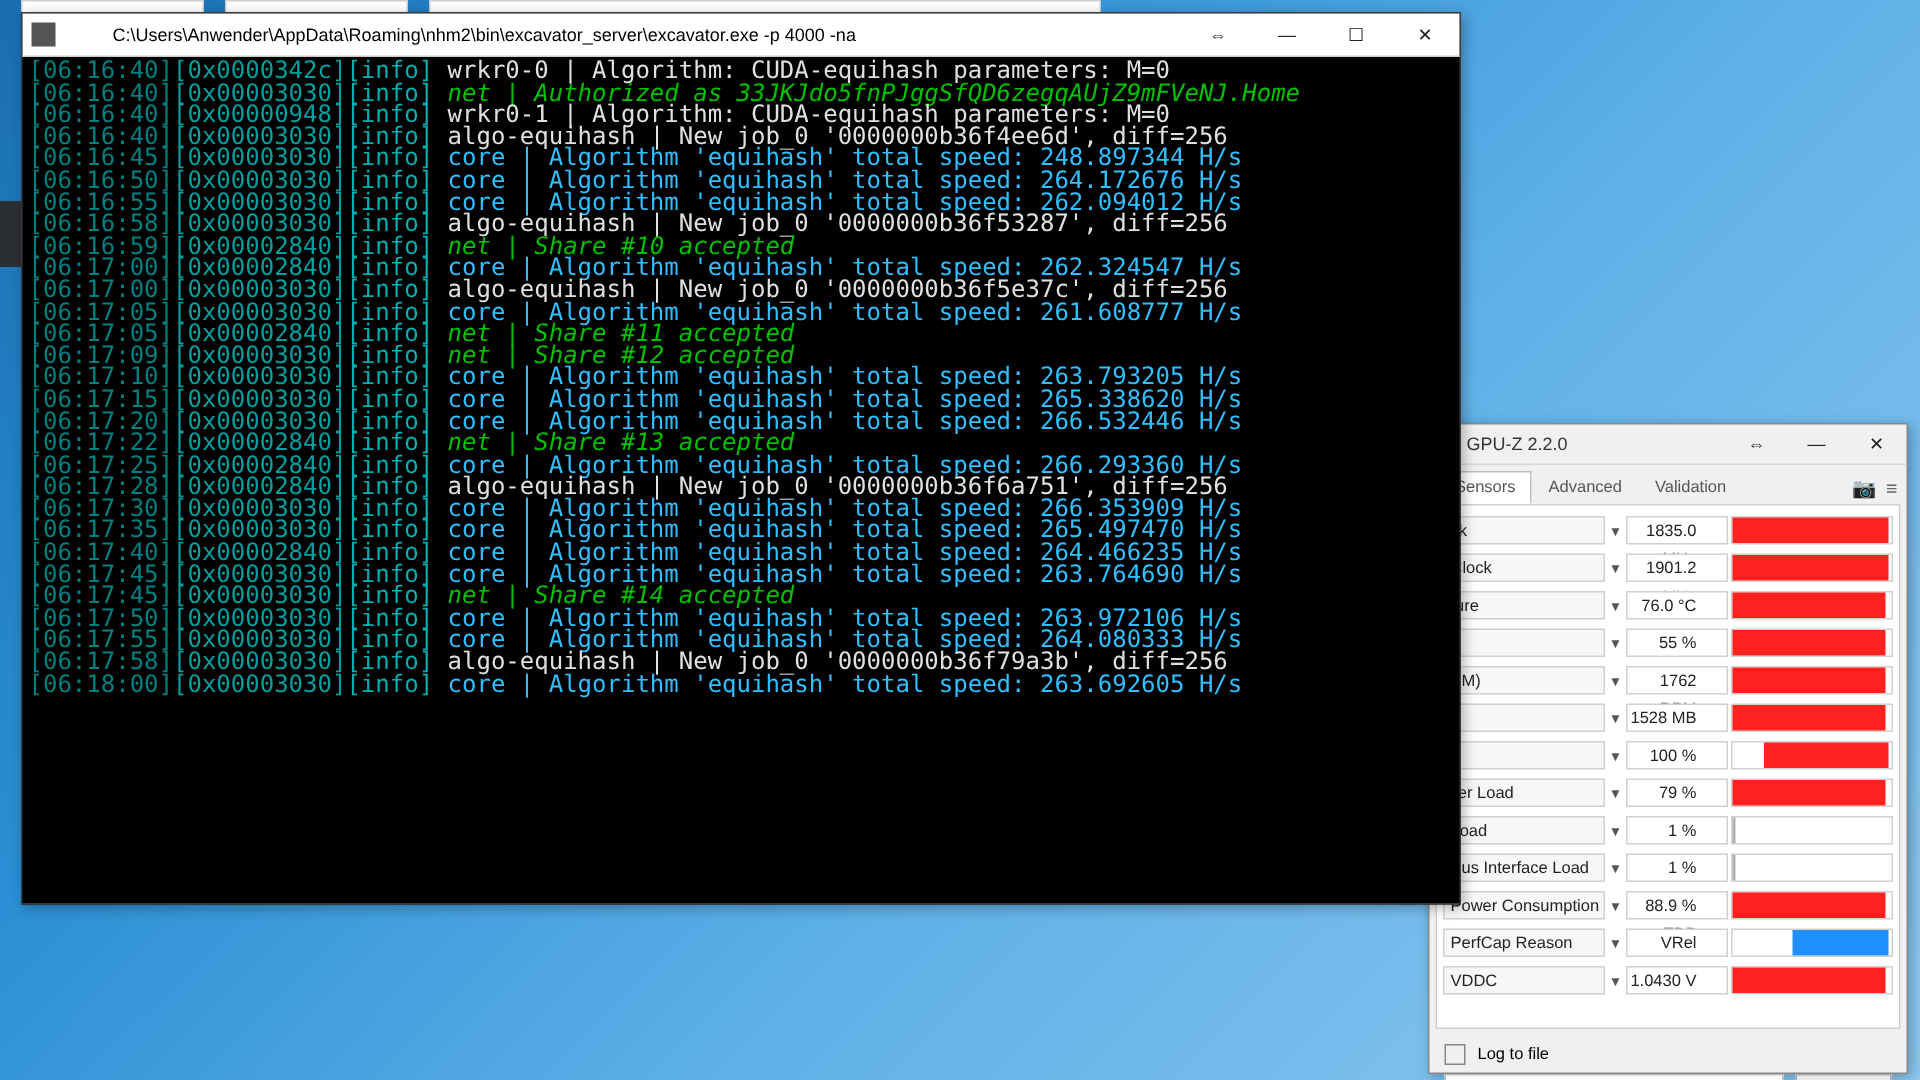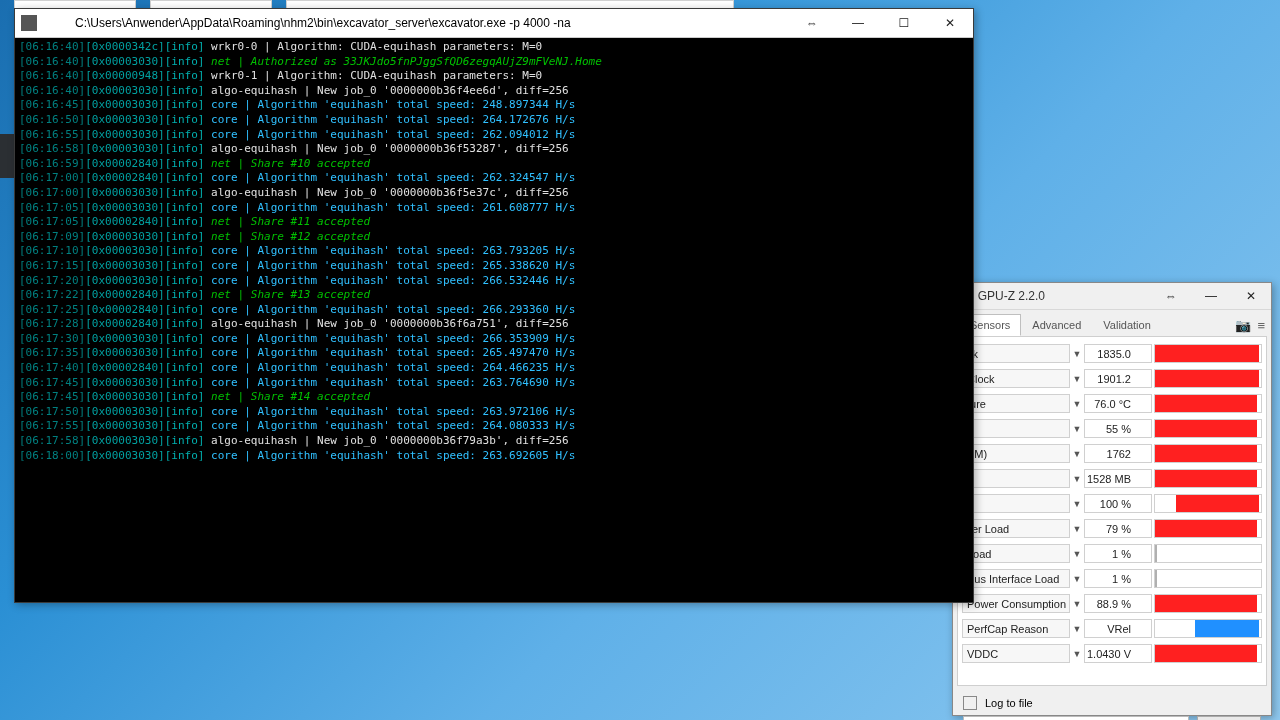--- a/index.html
+++ b/index.html
@@ -4,21 +4,21 @@
 <style>
   html,body{margin:0;padding:0;width:1280px;height:720px;overflow:hidden;font-family:"Segoe UI",Arial,sans-serif;background:linear-gradient(135deg,#1a6eb0 0%,#2a8fd4 30%,#5fb0e8 60%,#8fc9f0 100%);}
   .window{position:absolute;background:#fff;border:1px solid #888;box-shadow:2px 2px 8px rgba(0,0,0,.3);}
   
   .w-console{left:14px;top:8px;width:958px;height:593px;background:#000;border:1px solid #3a3a3a;}
   .w-console .titlebar{height:28px;background:#fff;color:#000;border-bottom:1px solid #ccc;display:flex;align-items:center;font-size:12px;gap:32px;}
   .tb-icon{width:16px;height:16px;margin:0 6px;background:#555;}
   .tb-title{flex:1;white-space:nowrap;overflow:hidden;}
   .tb-btns{display:flex;height:100%;}
   .tb-btn{width:46px;display:flex;align-items:center;justify-content:center;font-size:12px;color:#222;}
-  .console-body{padding:2px 4px;font-family:Consolas,"Lucida Console",monospace;font-size:11px;line-height:14.6px;color:#c0c0c0;}
+  .console-body{padding:2px 4px;font-family:Consolas,"Lucida Console",monospace;font-size:16px;line-height:14.6px;color:#c0c0c0;}
   .console-body .t{color:#008080;}
   .console-body .a{color:#00a0a0;}
   .console-body .i{color:#00b0b0;}
   .console-body .w{color:#e0e0e0;}
   .console-body .g{color:#00c000;font-style:italic;}
   .console-body .c{color:#30c0ff;text-align:center;}
   .console-line{white-space:pre;}
   
   .w-miner{left:18px;top:600px;width:748px;height:120px;border:none;box-shadow:none;background:transparent;}
   .miner-row{display:flex;gap:14px;padding:0 14px 14px 14px;}

